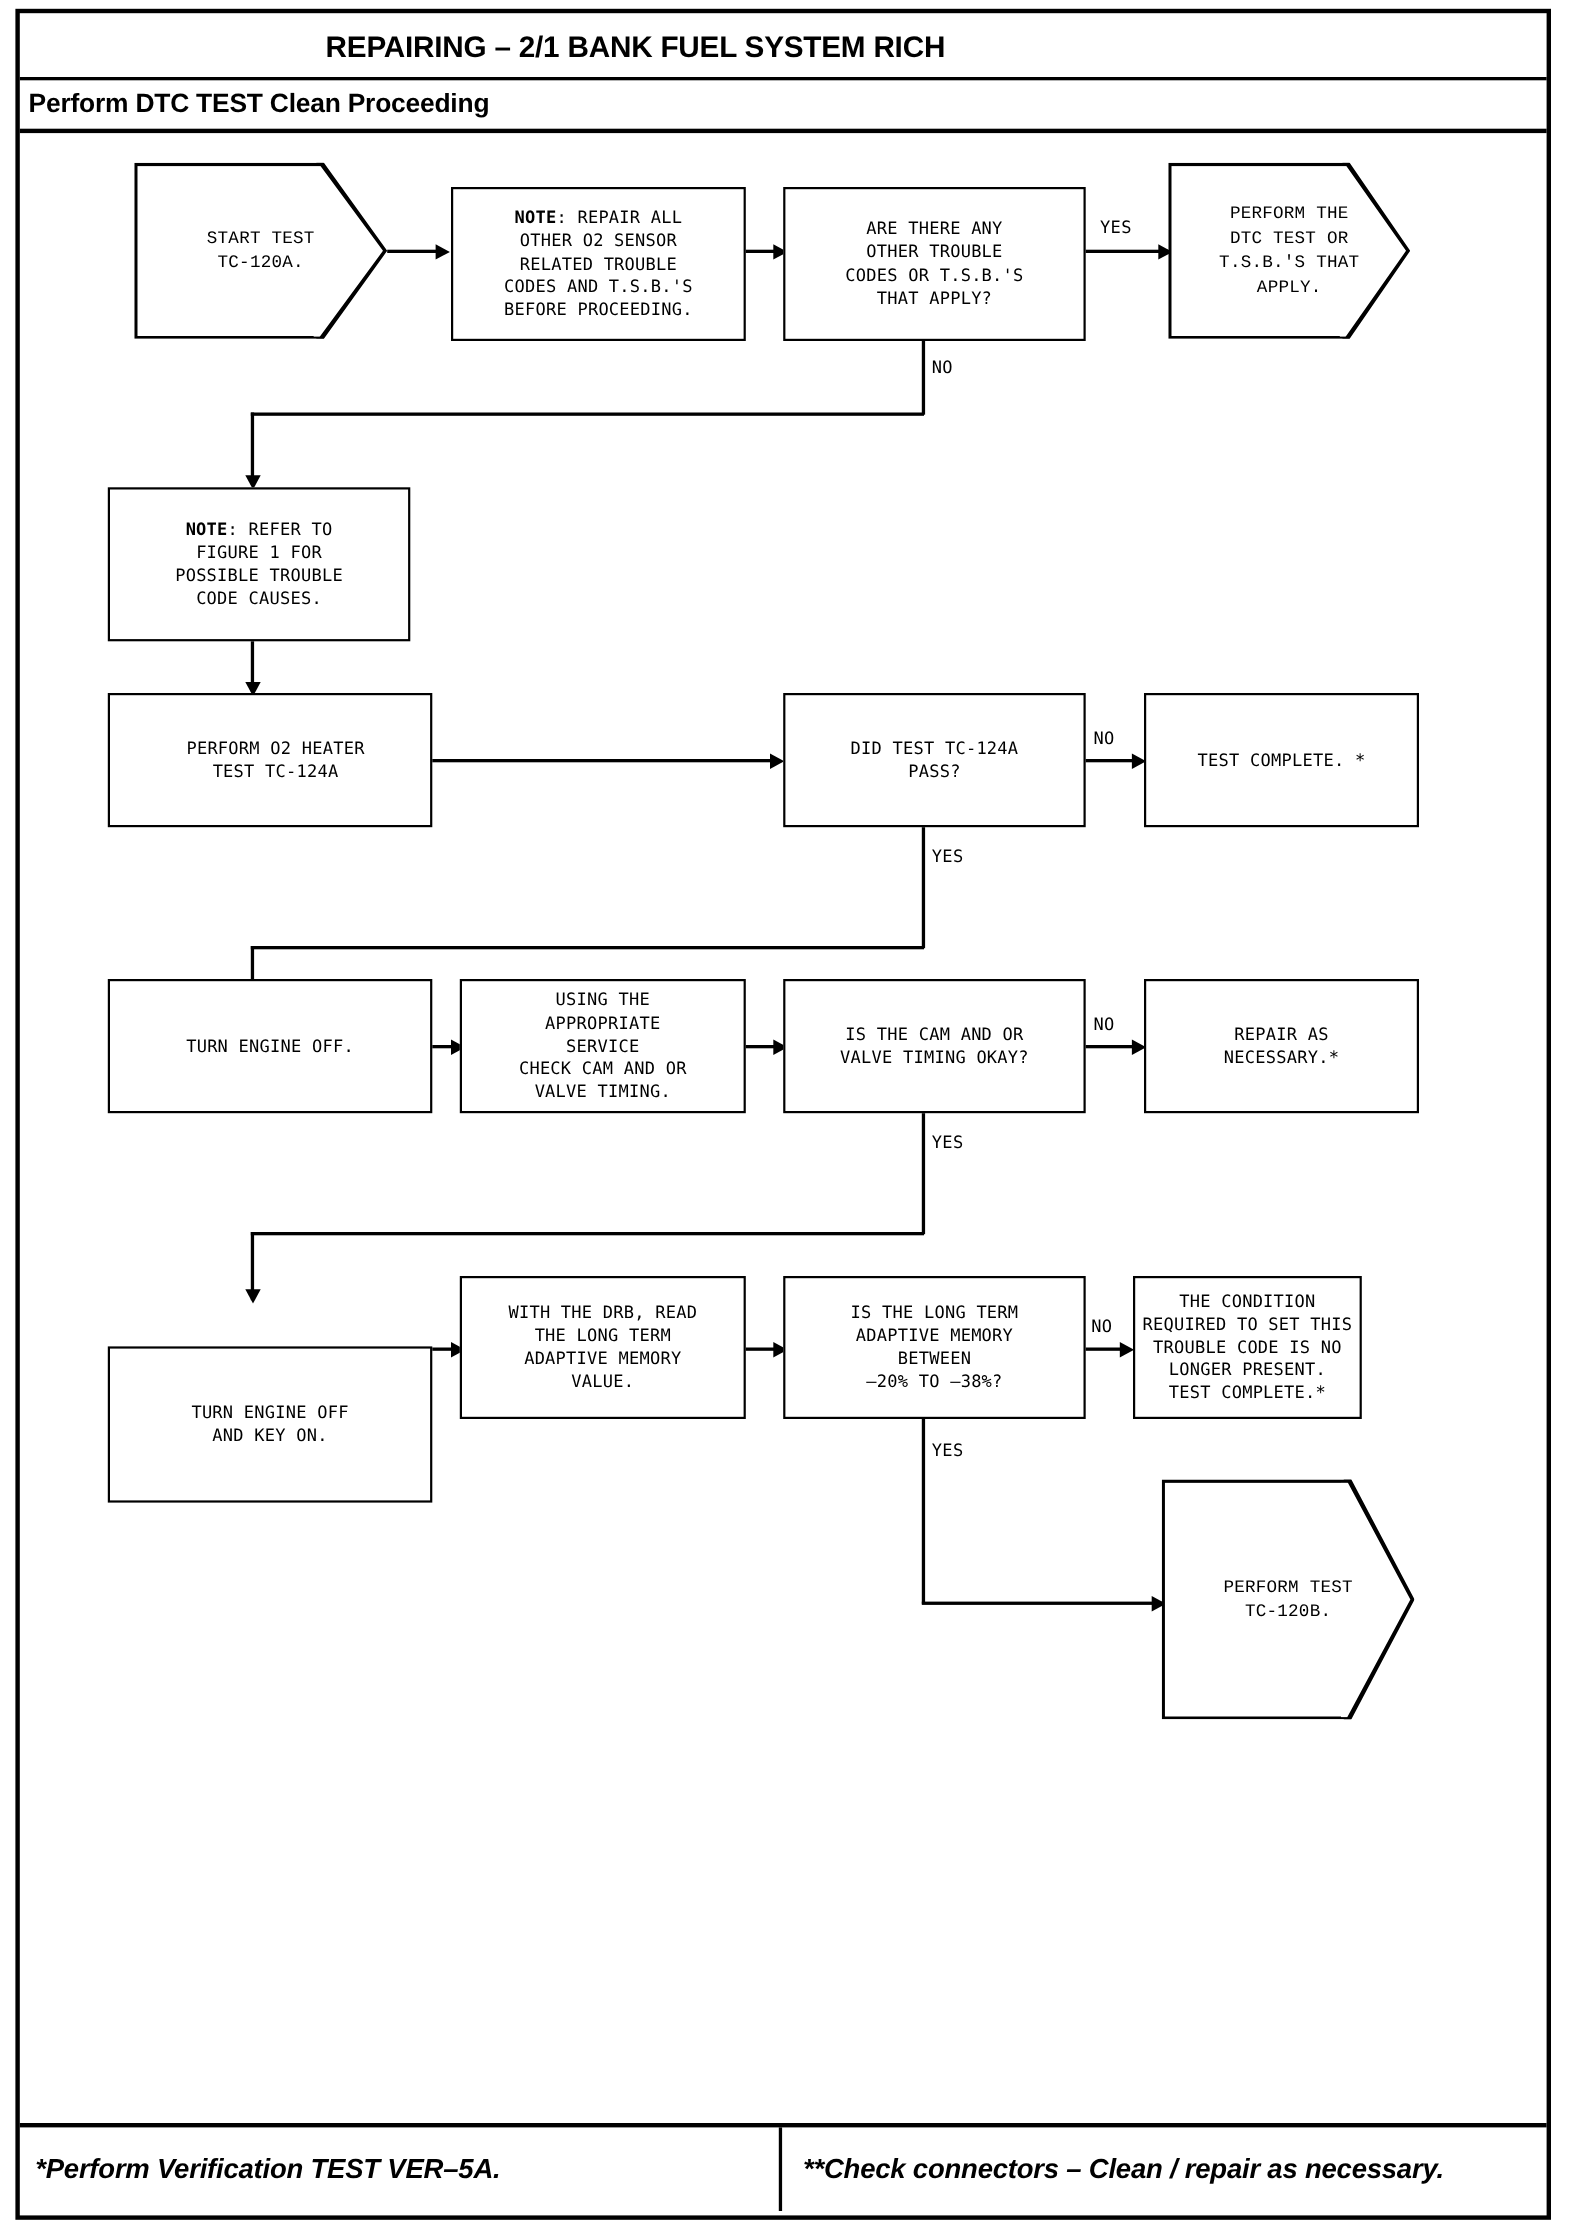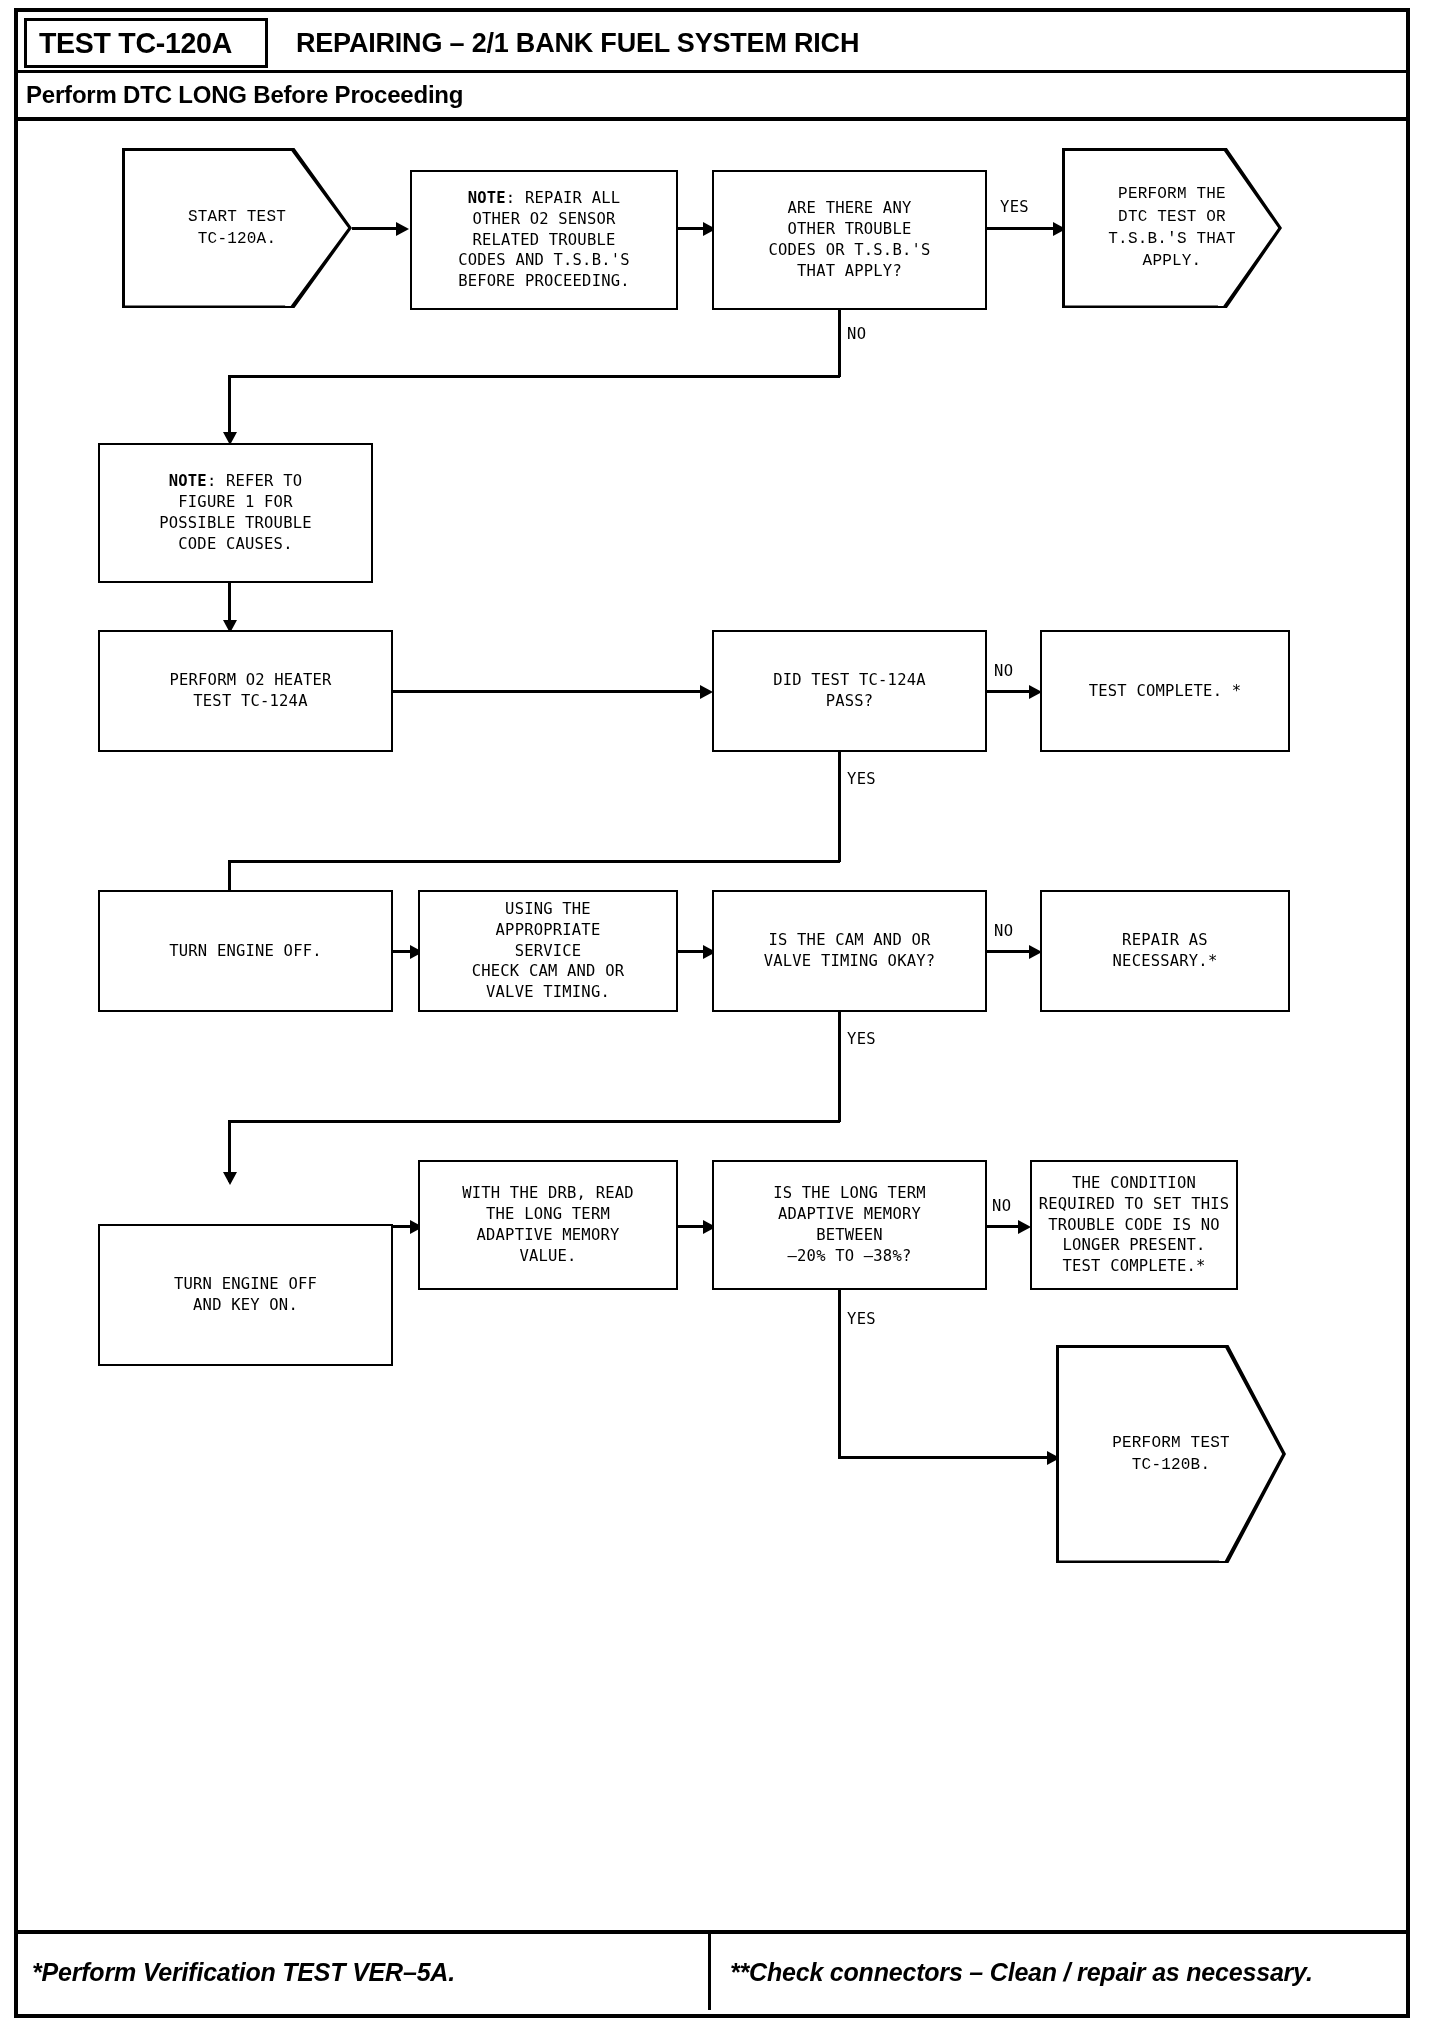--- a/index.html
+++ b/index.html
@@ -222,26 +222,23 @@
   .footer-right { left: 712px; }
 </style>
 </head>
 <body>
 
 <div id="page">
 
   <div class="page-frame"></div>
 
   <div class="header-band">
-    <div class="test-id-box">
-      <span>TEST TC-120A</span>
-    </div>
     <div class="header-title">REPAIRING – 2/1 BANK FUEL SYSTEM RICH</div>
     <div class="header-rule"></div>
-    <div class="header-sub">Perform DTC LONG Before Proceeding</div>
+    <div class="header-sub">Perform DTC TEST Clean Proceeding</div>
     <div class="header-bottom-rule"></div>
   </div>
 
   <div id="flow">
 
     <div class="arrow-node" style="left:122px; top:148px; width:230px; height:160px;">
       <div class="inner">
         <span class="label">START TEST
 TC-120A.</span>
       </div>

